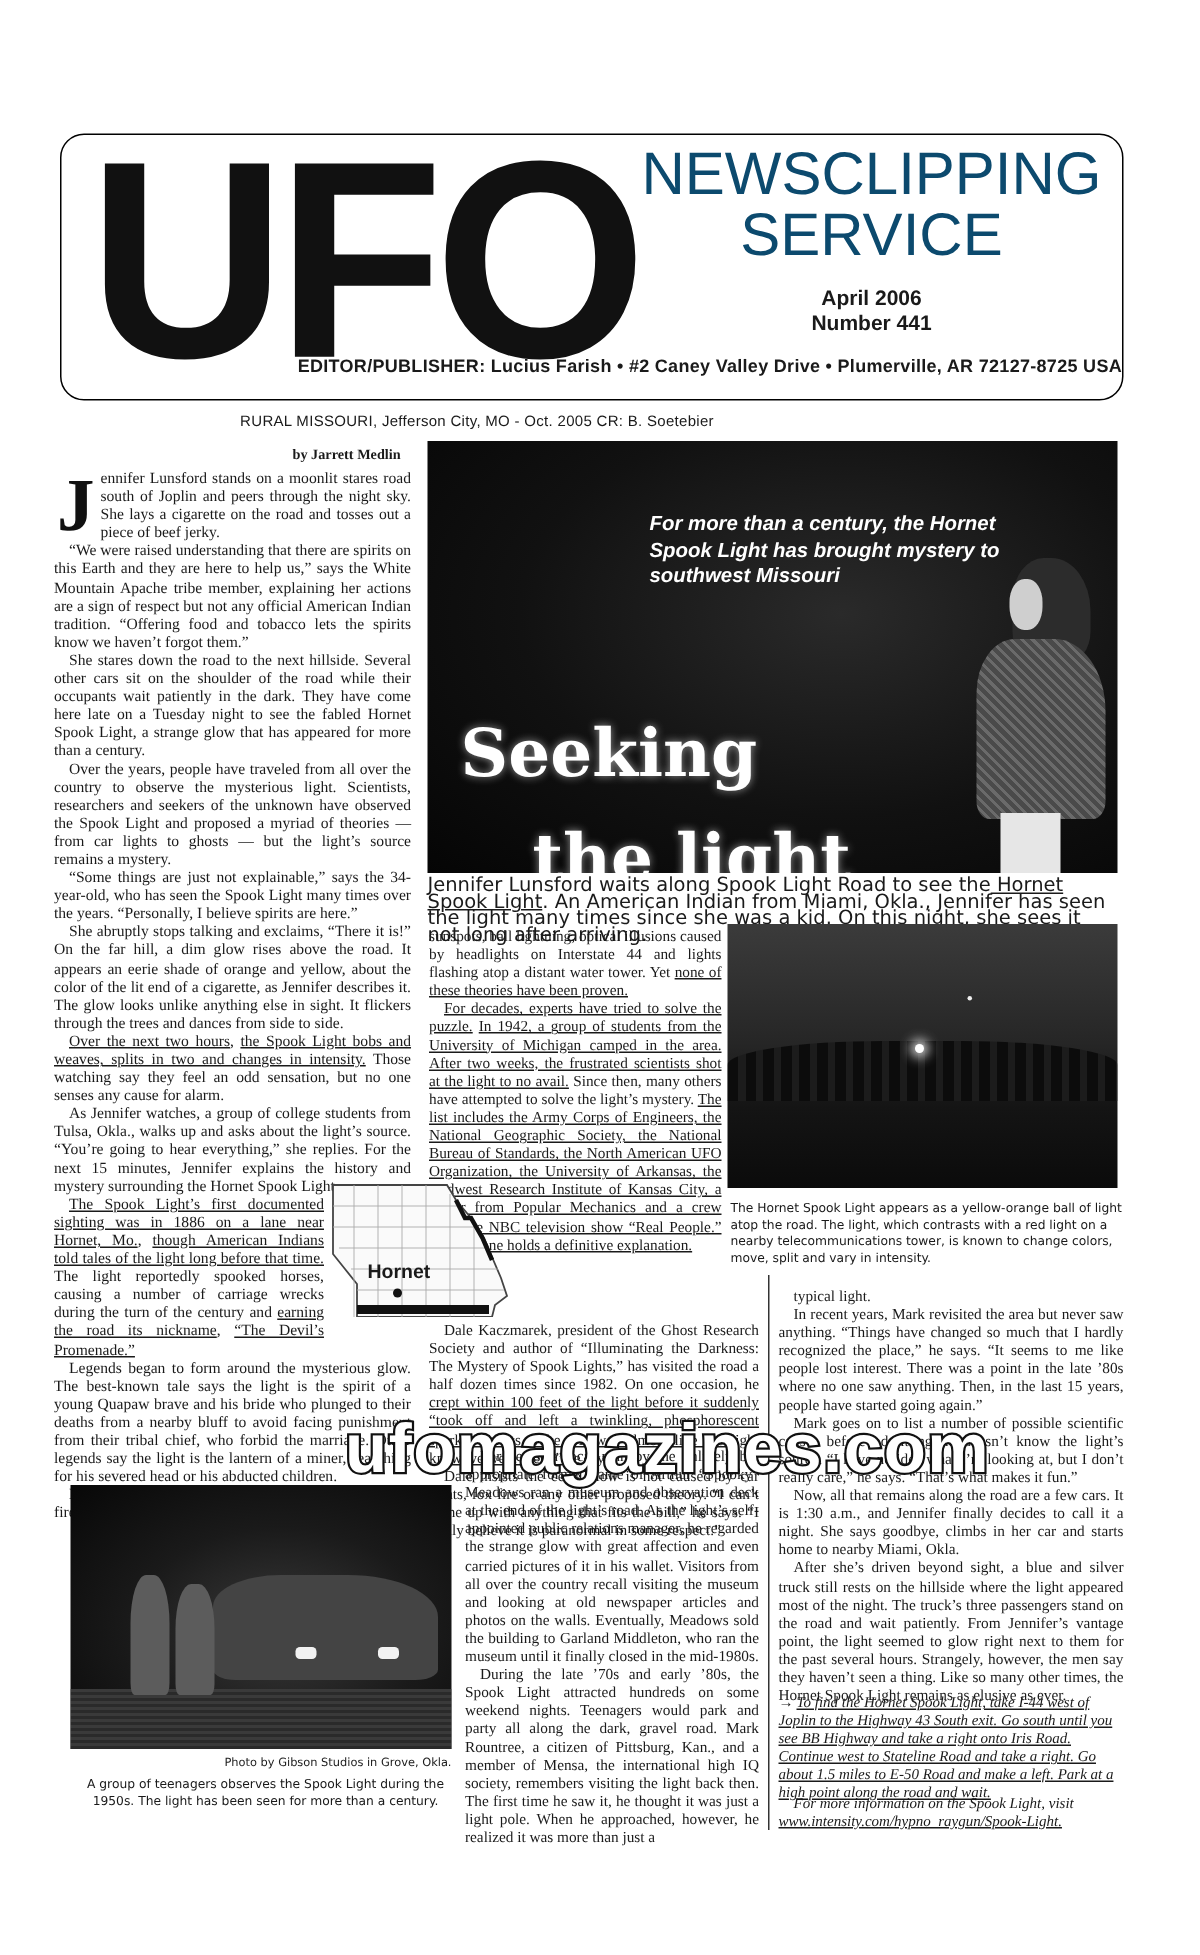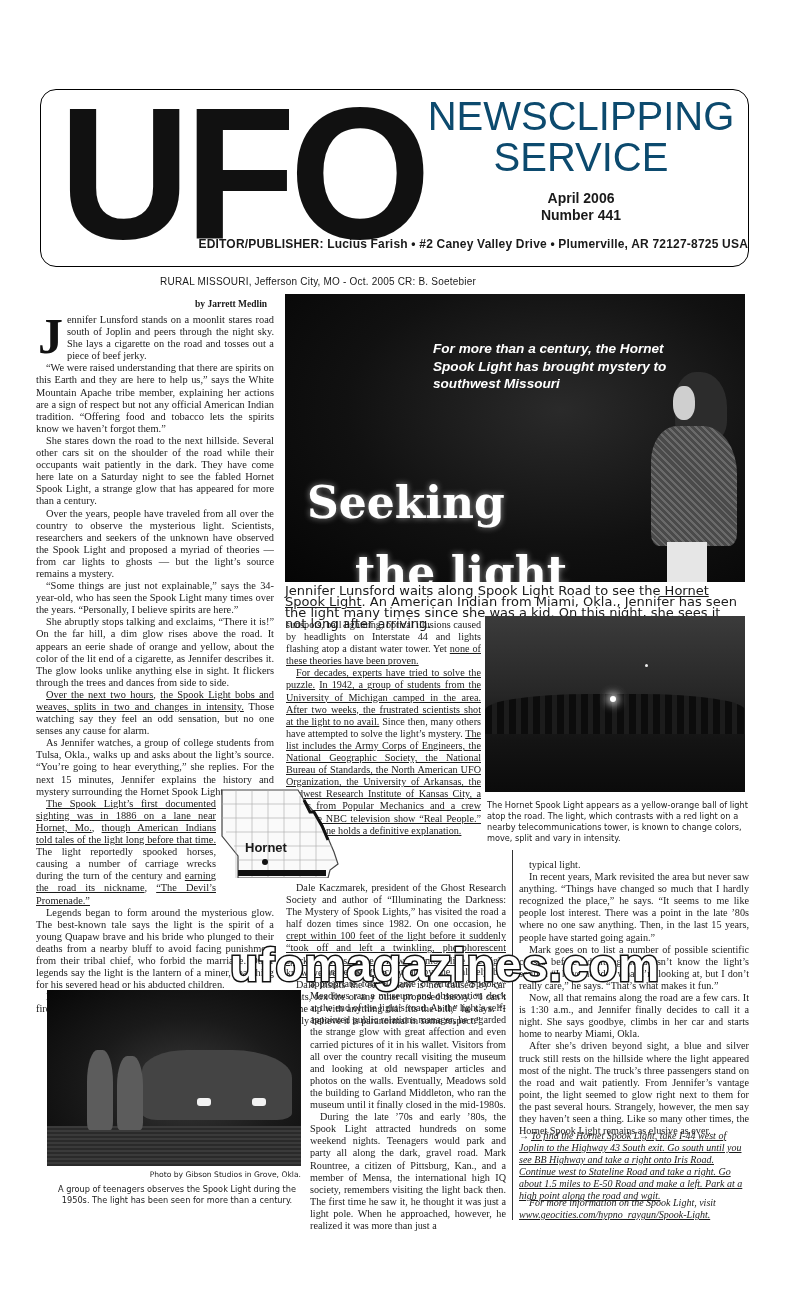--- a/index.html
+++ b/index.html
@@ -75,21 +75,21 @@
   <div class="publisher">EDITOR/PUBLISHER: Lucius Farish • #2 Caney Valley Drive • Plumerville, AR 72127-8725 USA</div>
 </div>
 
 <div class="source-line">RURAL MISSOURI, Jefferson City, MO - Oct. 2005   CR: B. Soetebier</div>
 
 <div class="byline">by Jarrett Medlin</div>
 
 <div class="col" style="left:36px; top:314px; width:238px;">
   <p class="noindent"><span class="dropcap">J</span><span>ennifer Lunsford stands on a moonlit stares road south of Joplin and peers through the night sky. She lays a cigarette on the road and tosses out a piece of beef jerky.</span></p>
   <p>“We were raised understanding that there are spirits on this Earth and they are here to help us,” says the White Mountain Apache tribe member, explaining her actions are a sign of respect but not any official American Indian tradition. “Offering food and tobacco lets the spirits know we haven’t forgot them.”</p>
-  <p>She stares down the road to the next hillside. Several other cars sit on the shoulder of the road while their occupants wait patiently in the dark. They have come here late on a Saturday night to see the fabled Hornet Spook Light, a strange glow that has appeared for more than a century.</p>
+  <p>She stares down the road to the next hillside. Several other cars sit on the shoulder of the road while their occupants wait patiently in the dark. They have come here late on a Tuesday night to see the fabled Hornet Spook Light, a strange glow that has appeared for more than a century.</p>
   <p>Over the years, people have traveled from all over the country to observe the mysterious light. Scientists, researchers and seekers of the unknown have observed the Spook Light and proposed a myriad of theories — from car lights to ghosts — but the light’s source remains a mystery.</p>
   <p>“Some things are just not explainable,” says the 34-year-old, who has seen the Spook Light many times over the years. “Personally, I believe spirits are here.”</p>
   <p>She abruptly stops talking and exclaims, “There it is!” On the far hill, a dim glow rises above the road. It appears an eerie shade of orange and yellow, about the color of the lit end of a cigarette, as Jennifer describes it. The glow looks unlike anything else in sight. It flickers through the trees and dances from side to side.</p>
   <p><u>Over the next two hours</u><span>, </span><u>the Spook Light bobs and weaves, splits in two and changes in intensity.</u><span> Those watching say they feel an odd sensation, but no one senses any cause for alarm.</span></p>
   <p>As Jennifer watches, a group of college students from Tulsa, Okla., walks up and asks about the light’s source. “You’re going to hear everything,” she replies. For the next 15 minutes, Jennifer explains the history and mystery surrounding the Hornet Spook Light.</p>
   <p style="padding-right:58px;"><u>The Spook Light’s first documented sighting was in 1886 on a lane near Hornet, Mo.</u><span>, </span><u>though American Indians told tales of the light long before that time.</u><span> The light reportedly spooked horses, causing a number of carriage wrecks during the turn of the century and </span><u>earning the road its nickname</u><span>, </span><u>“The Devil’s Promenade.”</u></p>
   <p>Legends began to form around the mysterious glow. The best-known tale says the light is the spirit of a young Quapaw brave and his bride who plunged to their deaths from a nearby bluff to avoid facing punishment from their tribal chief, who forbid the marriage. Other legends say the light is the lantern of a miner, searching for his severed head or his abducted children.</p>
   <p>More rational explanations for the light include fox fire (a luminous fungus), plasma, swamp gas,</p>
 </div>
 
@@ -160,21 +160,21 @@
   <p>Mark goes on to list a number of possible scientific causes before admitting he doesn’t know the light’s source. “I have no idea what I’m looking at, but I don’t really care,” he says. “That’s what makes it fun.”</p>
   <p>Now, all that remains along the road are a few cars. It is 1:30 a.m., and Jennifer finally decides to call it a night. She says goodbye, climbs in her car and starts home to nearby Miami, Okla.</p>
   <p>After she’s driven beyond sight, a blue and silver truck still rests on the hillside where the light appeared most of the night. The truck’s three passengers stand on the road and wait patiently. From Jennifer’s vantage point, the light seemed to glow right next to them for the past several hours. Strangely, however, the men say they haven’t seen a thing. Like so many other times, the Hornet Spook Light remains as elusive as ever.</p>
 </div>
 
 <div class="directions">
   <span class="arrow">→</span><u>To find the Hornet Spook Light, take I-44 west of Joplin to the Highway 43 South exit. Go south until you see BB Highway and take a right onto Iris Road. Continue west to Stateline Road and take a right. Go about 1.5 miles to E-50 Road and make a left. Park at a high point along the road and wait.</u>
 </div>
 <div class="directions-tail">
   <div style="text-indent:10px;">For more information on the Spook Light, visit</div>
-  <u>www.geocities.com/hypno_raygun/Spook-Light.</u>
+  <u>www.intensity.com/hypno_raygun/Spook-Light.</u>
 </div>
 
 <div class="photo-teens">
   <div class="ground"></div>
   <div class="car"></div>
   <div class="car-light" style="left:150px;"></div>
   <div class="car-light" style="left:205px;"></div>
   <div class="person" style="left:40px;"></div>
   <div class="person" style="left:70px; height:74px; top:66px;"></div>
 </div>

